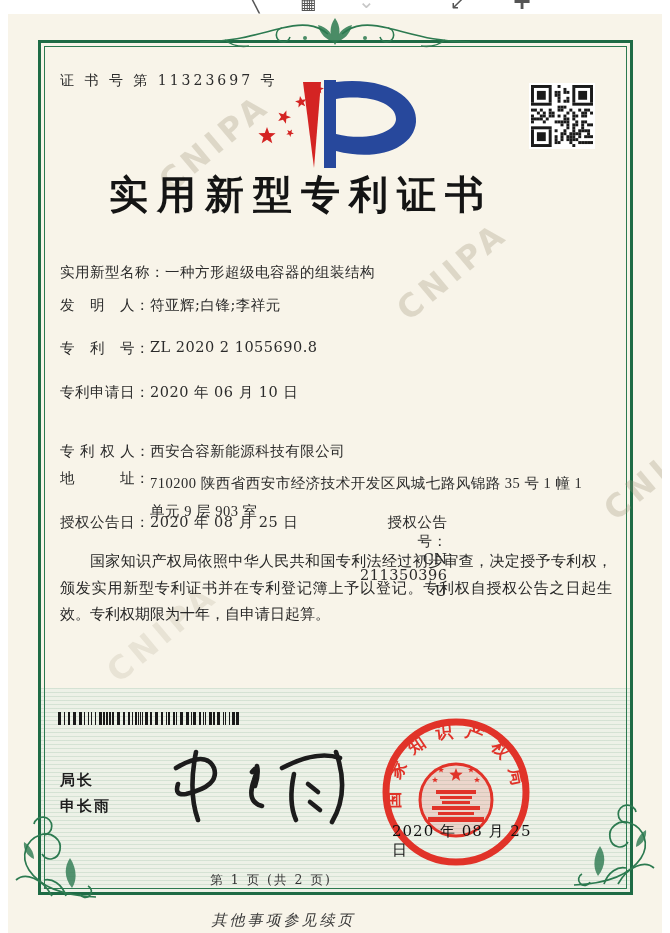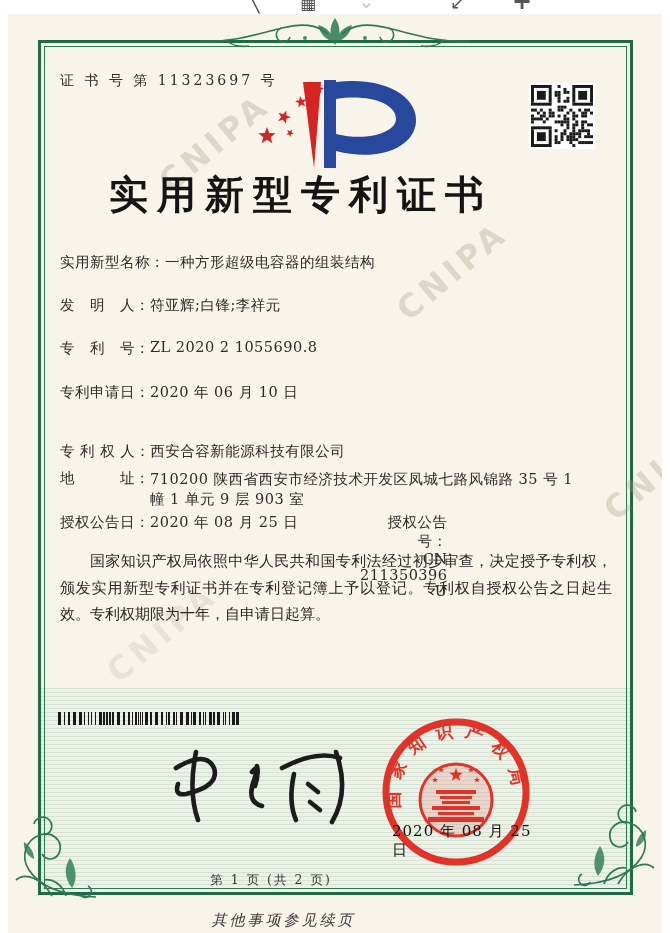--- a/index.html
+++ b/index.html
@@ -30,22 +30,22 @@
   .logo{position:absolute;left:232px;top:58px;z-index:2;}
   .qr{position:absolute;left:521px;top:69px;width:62px;height:62px;background:#fff;padding:2px;z-index:2;}
 
   .title{position:absolute;left:0;width:586px;top:154px;text-align:center;font-size:39px;font-weight:bold;
          color:#141414;letter-spacing:9px;z-index:2;}
 
   .fields{position:absolute;left:52px;top:238px;width:556px;z-index:2;font-size:14.5px;color:#2b2b2b;}
   .field{position:absolute;left:0;letter-spacing:0.5px;}
   .flabel{display:inline-block;vertical-align:top;}
   .fvalue{display:inline-block;vertical-align:top;}
-  .addr .fvalue{width:436px;line-height:20px;}
-  .f0{top:1px;text-decoration:underline;} .f1{top:44px;} .f2{top:87px;} .f3{top:131px;} .f4{top:174px;margin-top:16px;} .f5{top:217px;} .f6{top:261px;text-align:right;}
+  .addr .fvalue{width:436px;line-height:28px;font-family:Liberation Serif, serif;}
+  .f0{top:11px;text-decoration:underline;} .f1{top:44px;} .f2{top:87px;} .f3{top:131px;} .f4{top:174px;margin-top:16px;} .f5{top:217px;} .f6{top:261px;text-align:right;}
   .fg2{position:absolute;left:300px;top:0;}
 
   .paras{position:absolute;left:52px;top:534px;width:552px;z-index:2;}
   .paras p{margin:0;font-size:15px;line-height:26.5px;color:#262626;text-align:justify;text-indent:2em;}
 
   .barcode{position:absolute;left:50px;top:698px;z-index:2;}
 
   .signer{position:absolute;left:52px;top:753px;z-index:2;font-family:"DejaVu Sans","Liberation Sans",sans-serif;
           font-weight:bold;font-size:15px;color:#1f1f1f;letter-spacing:2px;line-height:26px;}
   .signature{position:absolute;left:148px;top:722px;z-index:3;}
@@ -357,20 +357,24 @@
         <rect x="155" y="0" width="2" height="13"></rect>
         <rect x="159" y="0" width="3" height="13"></rect>
         <rect x="165" y="0" width="1" height="13"></rect>
         <rect x="167" y="0" width="1" height="13"></rect>
         <rect x="171" y="0" width="1" height="13"></rect>
         <rect x="174" y="0" width="3" height="13"></rect>
         <rect x="178" y="0" width="3" height="13"></rect>
       </g>
   </svg>
 
+  <div class="signer">
+    <div>局长</div>
+    <div>申长雨</div>
+  </div>
 
   <svg class="signature" width="200" height="108" viewBox="0 0 200 108">
     <g stroke="#1c1c1c" fill="none" stroke-width="4.6" stroke-linecap="round" stroke-linejoin="round">
       <path d="M40,16 Q32,56 42,84"></path>
       <path d="M20,32 Q50,14 58,32 Q64,50 30,58 Q18,60 22,48"></path>
       <path d="M96,36 Q104,26 98,44 Q90,66 106,70"></path>
       <path d="M101,30 Q103,38 99,50"></path>
       <path d="M126,32 Q160,14 184,22"></path>
       <path d="M180,16 Q194,56 176,86"></path>
       <path d="M138,38 Q132,66 140,84"></path>

